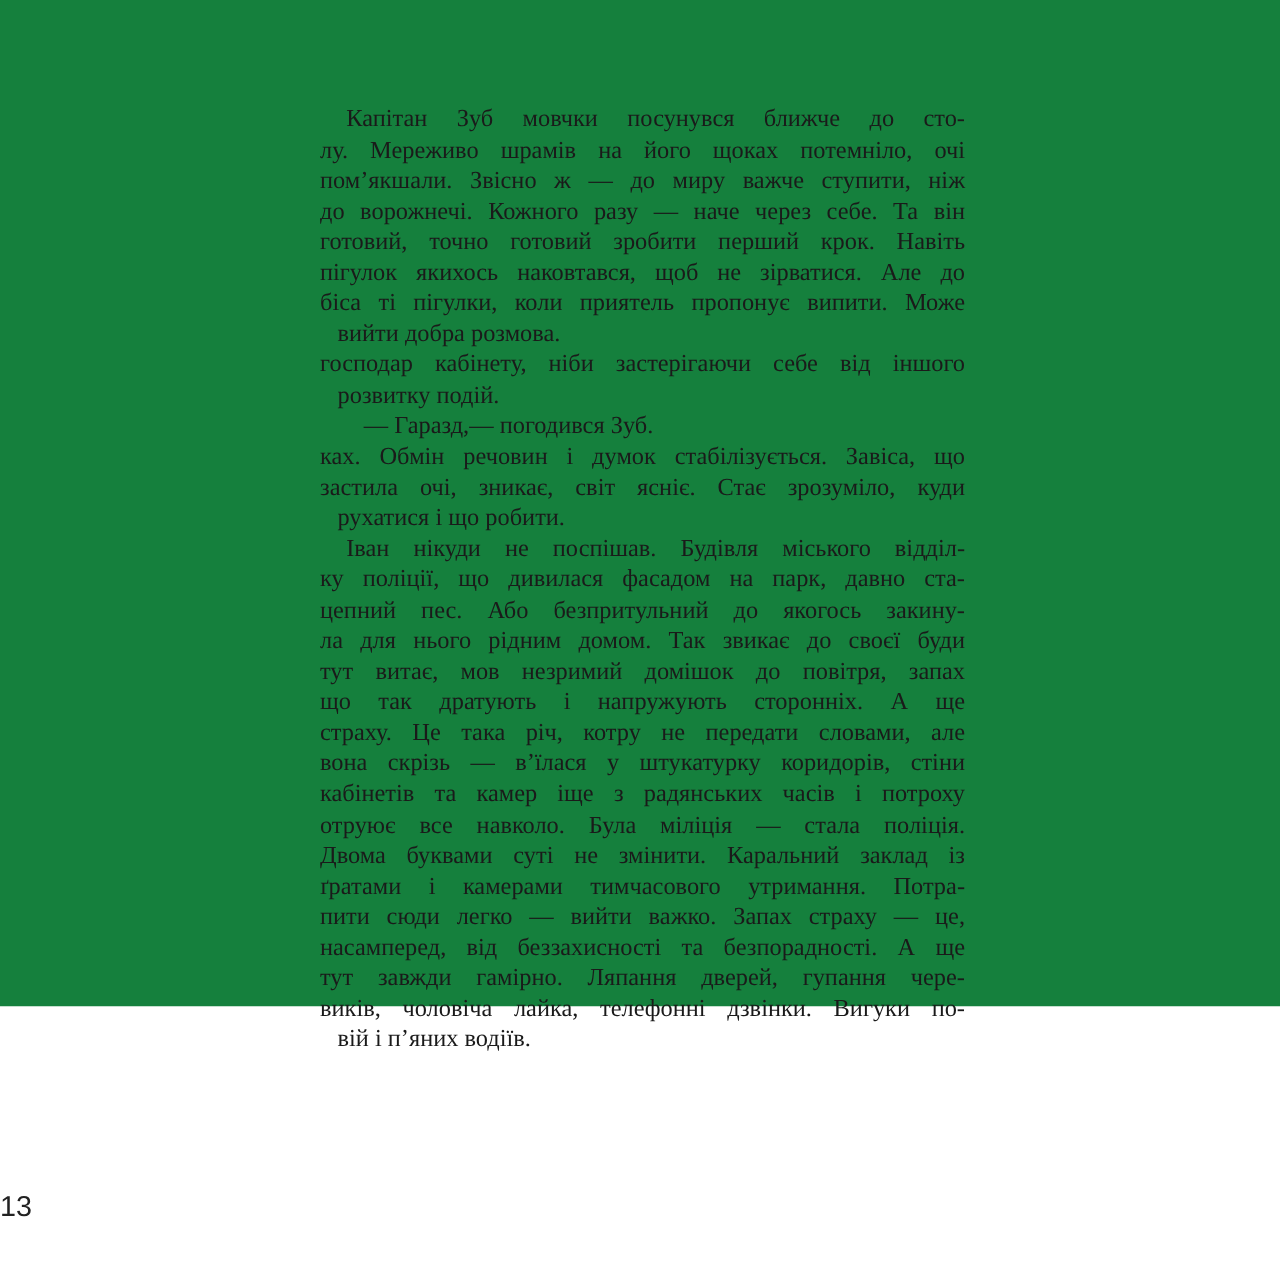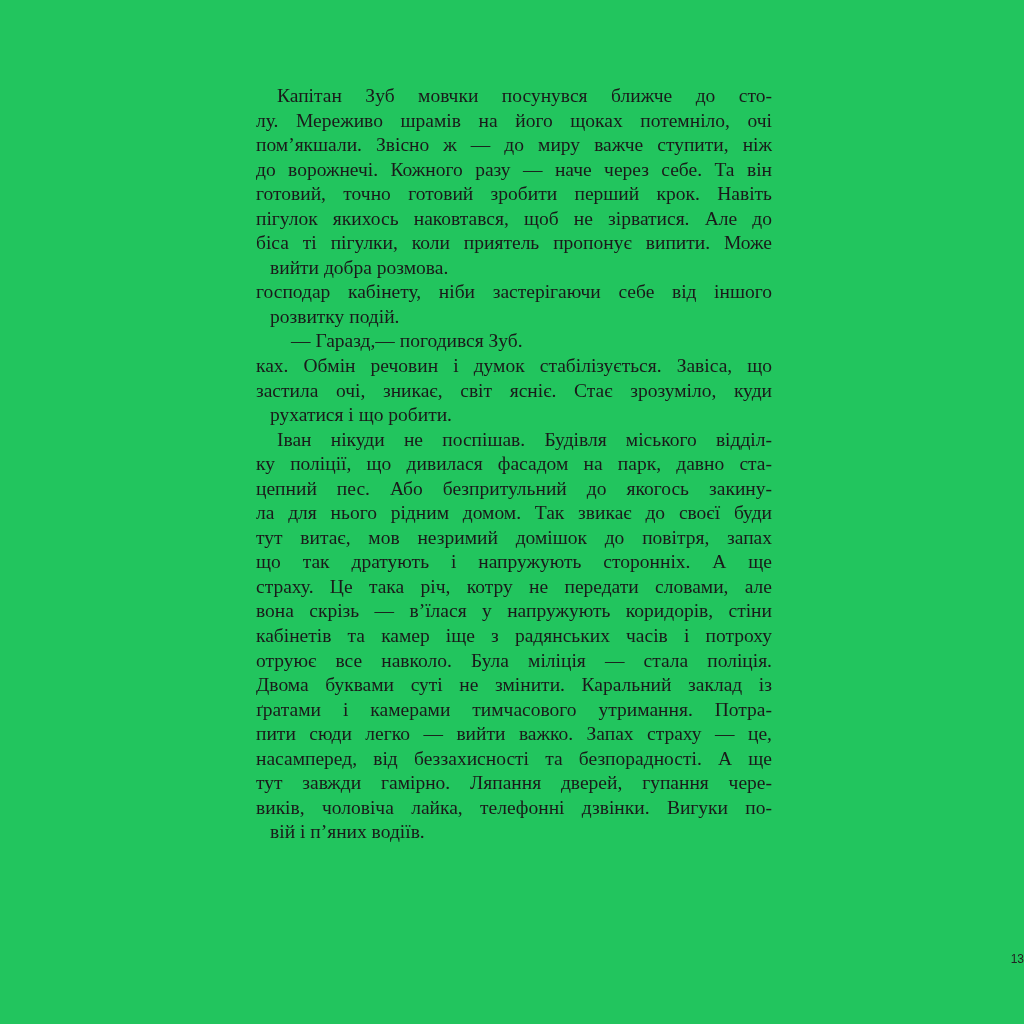--- a/index.html
+++ b/index.html
@@ -1,24 +1,24 @@
 <!DOCTYPE html>
 <html><head>
 <meta charset="utf-8">
 <style>
   html, body { margin:0; padding:0; background:#ffffff; }
   body { width:1024px; height:1024px; position:relative; overflow:hidden; }
-  .page { position:absolute; left:0; top:0; width:1024px; height:1024px; background:#22c55e; }
+  .page { position:absolute; left:0; top:0; width:1024px; height:805px; background:#15803d; }
   .text-block { position:absolute; left:256px; top:84px; width:516px;
     font-family:"Liberation Serif","DejaVu Serif",serif; font-size:19.5px; color:#1a1a1a; }
   .line { height:24.55px; line-height:24.55px; white-space:nowrap; text-align:justify; text-align-last:justify; }
   .line.last { text-align-last:left;margin-left:14px; }
   .line.indent { padding-left:21px; }
-  .page-number { position:absolute; top:952px; left:0; width:1024px; text-align:right;
-    font-family:"Liberation Sans","DejaVu Sans",sans-serif; font-size:12px; color:#222; }
+  .page-number { position:absolute; top:952px; left:0; width:1024px; text-align:left;
+    font-family:"Liberation Sans","DejaVu Sans",sans-serif; font-size:23px; color:#222; }
 </style>
 </head>
 <body>
 
 <div class="page">
   <div class="text-block" id="text-block">
       <div class="line indent">Капітан Зуб мовчки посунувся ближче до сто-</div>
       <div class="line">лу. Мереживо шрамів на його щоках потемніло, очі</div>
       <div class="line">пом’якшали. Звісно ж — до миру важче ступити, ніж</div>
       <div class="line">до ворожнечі. Кожного разу — наче через себе. Та він</div>
@@ -32,21 +32,21 @@
       <div class="line">ках. Обмін речовин і думок стабілізується. Завіса, що</div>
       <div class="line">застила очі, зникає, світ ясніє. Стає зрозуміло, куди</div>
       <div class="line last">рухатися і що робити.</div>
       <div class="line indent">Іван нікуди не поспішав. Будівля міського відділ-</div>
       <div class="line">ку поліції, що дивилася фасадом на парк, давно ста-</div>
       <div class="line">цепний пес. Або безпритульний до якогось закину-</div>
       <div class="line">ла для нього рідним домом. Так звикає до своєї буди</div>
       <div class="line">тут витає, мов незримий домішок до повітря, запах</div>
       <div class="line">що так дратують і напружують сторонніх. А ще</div>
       <div class="line">страху. Це така річ, котру не передати словами, але</div>
-      <div class="line">вона скрізь — в’їлася у напружують коридорів, стіни</div>
+      <div class="line">вона скрізь — в’їлася у штукатурку коридорів, стіни</div>
       <div class="line">кабінетів та камер іще з радянських часів і потроху</div>
       <div class="line">отруює все навколо. Була міліція — стала поліція.</div>
       <div class="line">Двома буквами суті не змінити. Каральний заклад із</div>
       <div class="line">ґратами і камерами тимчасового утримання. Потра-</div>
       <div class="line">пити сюди легко — вийти важко. Запах страху — це,</div>
       <div class="line">насамперед, від беззахисності та безпорадності. А ще</div>
       <div class="line">тут завжди гамірно. Ляпання дверей, гупання чере-</div>
       <div class="line">виків, чоловіча лайка, телефонні дзвінки. Вигуки по-</div>
       <div class="line last">вій і п’яних водіїв.</div>
     </div>

